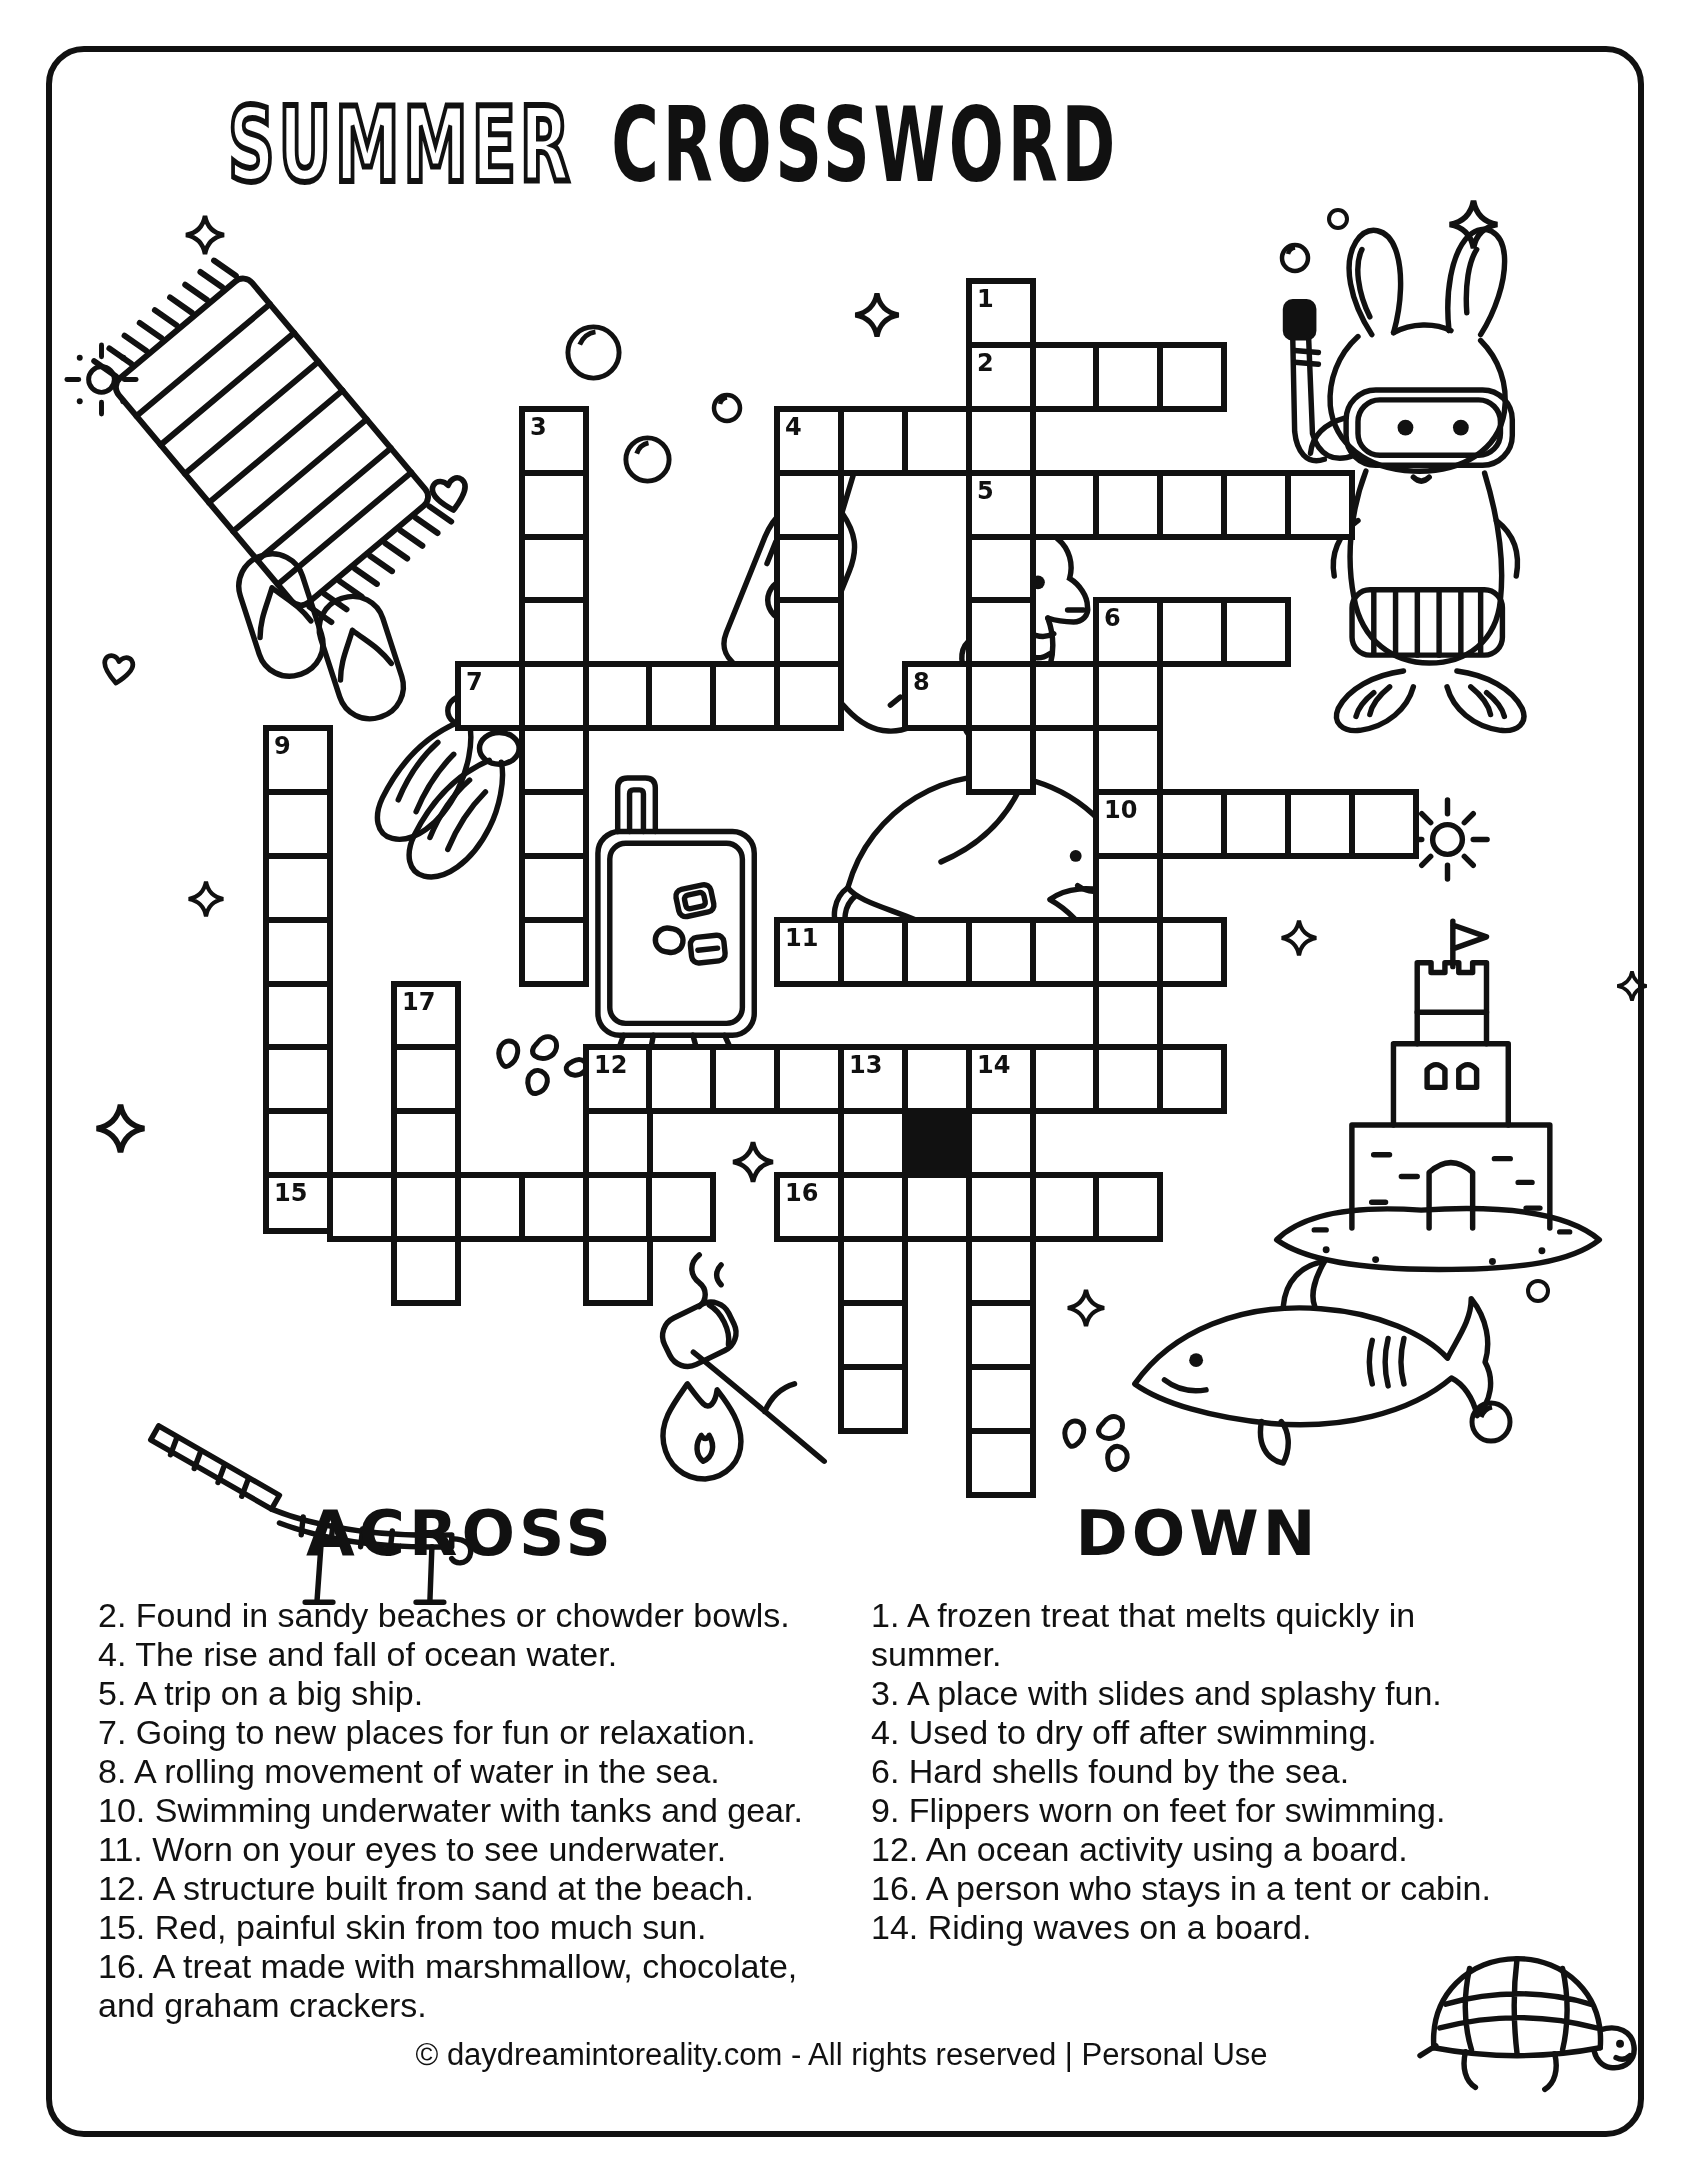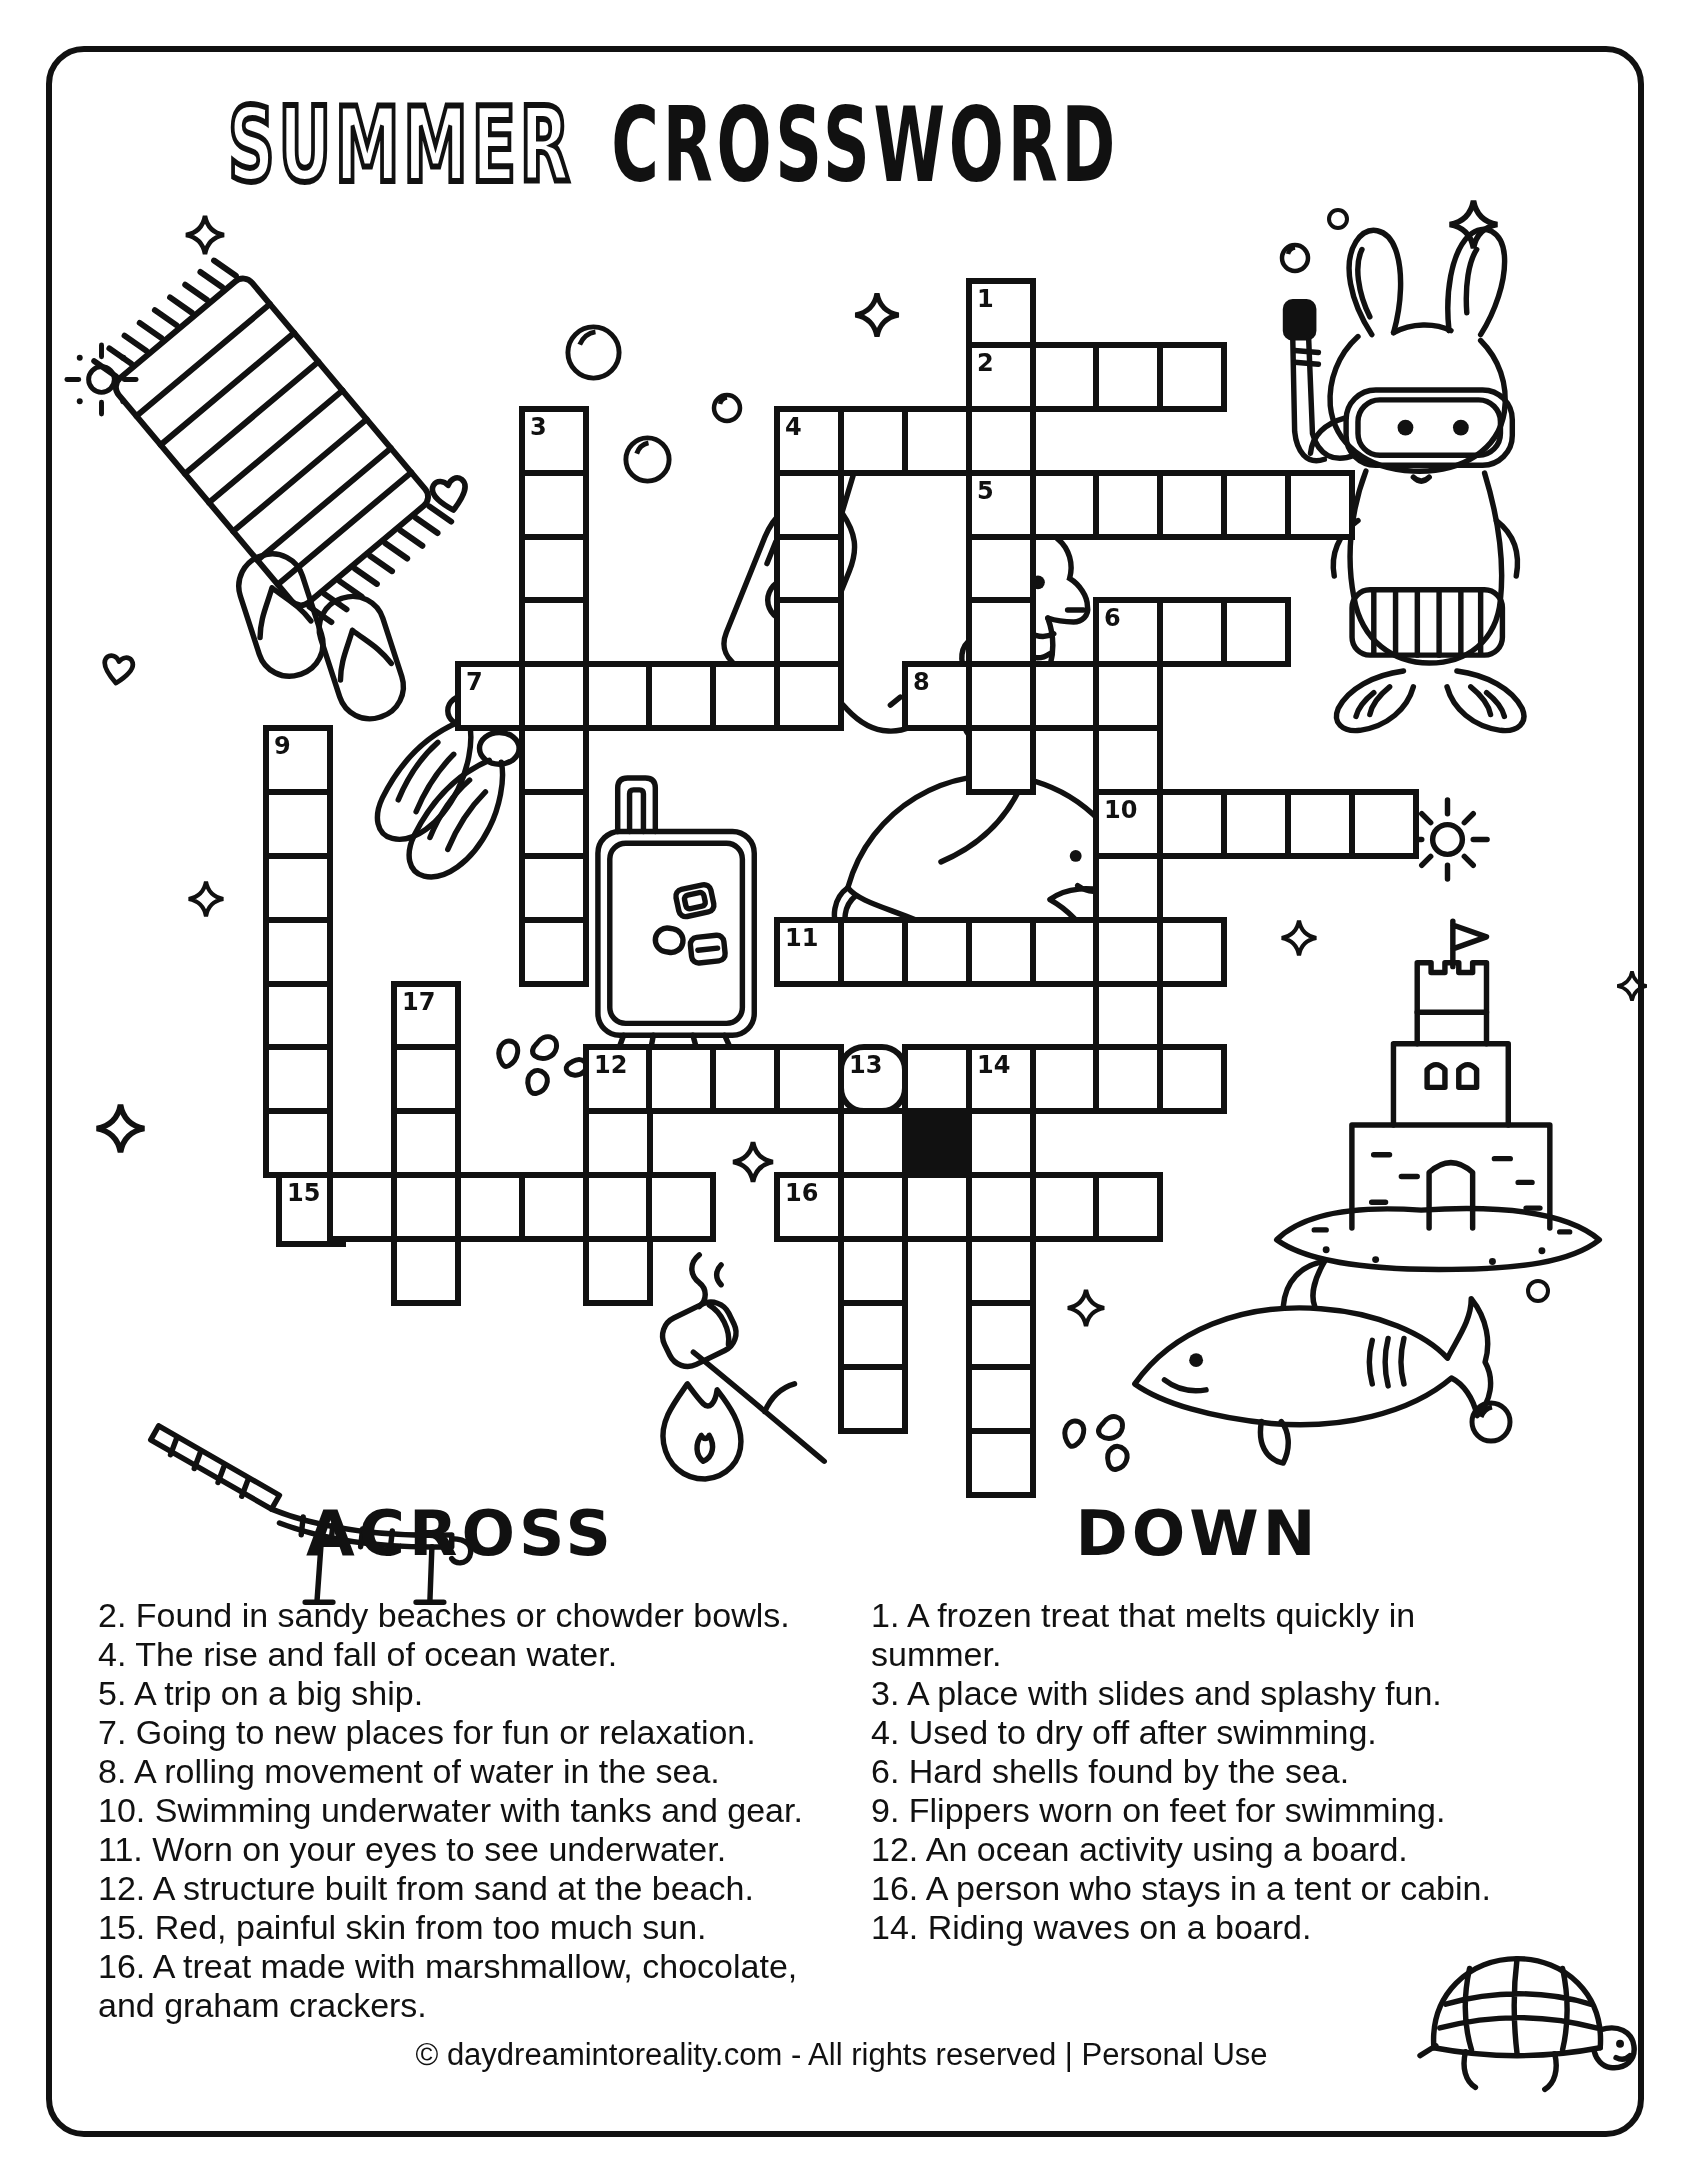--- a/index.html
+++ b/index.html
@@ -381,37 +381,37 @@
     </div>
     <div class="cell" style="left: 1093px; top: 981px; height: 70px; width: 70px;"></div>
     <div class="cell" style="left: 263px; top: 1044px; height: 70px; width: 70px;"></div>
     <div class="cell" style="left: 391px; top: 1044px; height: 70px; width: 70px;"></div>
     <div class="cell" style="left: 583px; top: 1044px; height: 70px; width: 70px;">
       <span class="num">12</span>
     </div>
     <div class="cell" style="left: 646px; top: 1044px; height: 70px; width: 70px;"></div>
     <div class="cell" style="left: 710px; top: 1044px; height: 70px; width: 70px;"></div>
     <div class="cell" style="left: 774px; top: 1044px; height: 70px; width: 70px;"></div>
-    <div class="cell" style="left: 838px; top: 1044px; height: 70px; width: 70px; border-radius: 26px;">
+    <div class="cell" style="left: 838px; top: 1044px; height: 70px; width: 70px;">
       <span class="num">13</span>
     </div>
     <div class="cell" style="left: 902px; top: 1044px; height: 70px; width: 70px;"></div>
     <div class="cell" style="left: 966px; top: 1044px; height: 70px; width: 70px;">
       <span class="num">14</span>
     </div>
     <div class="cell" style="left: 1030px; top: 1044px; height: 70px; width: 70px;"></div>
     <div class="cell" style="left: 1093px; top: 1044px; height: 70px; width: 70px;"></div>
     <div class="cell" style="left: 1157px; top: 1044px; height: 70px; width: 70px;"></div>
     <div class="cell" style="left: 263px; top: 1108px; height: 70px; width: 70px;"></div>
     <div class="cell" style="left: 391px; top: 1108px; height: 70px; width: 70px;"></div>
     <div class="cell" style="left: 583px; top: 1108px; height: 70px; width: 70px;"></div>
     <div class="cell" style="left: 838px; top: 1108px; height: 70px; width: 70px;"></div>
     <div class="cell black" style="left: 902px; top: 1108px; height: 70px; width: 70px;"></div>
     <div class="cell" style="left: 966px; top: 1108px; height: 70px; width: 70px;"></div>
-    <div class="cell" style="left: 276px; top: 1172px; height: 75px; width: 70px;">
+    <div class="cell" style="left: 263px; top: 1172px; height: 62px; width: 70px;">
       <span class="num">15</span>
     </div>
     <div class="cell" style="left: 327px; top: 1172px; height: 70px; width: 70px;"></div>
     <div class="cell" style="left: 391px; top: 1172px; height: 70px; width: 70px;"></div>
     <div class="cell" style="left: 455px; top: 1172px; height: 70px; width: 70px;"></div>
     <div class="cell" style="left: 519px; top: 1172px; height: 70px; width: 70px;"></div>
     <div class="cell" style="left: 583px; top: 1172px; height: 70px; width: 70px;"></div>
     <div class="cell" style="left: 646px; top: 1172px; height: 70px; width: 70px;"></div>
     <div class="cell" style="left: 774px; top: 1172px; height: 70px; width: 70px;">
       <span class="num">16</span>

